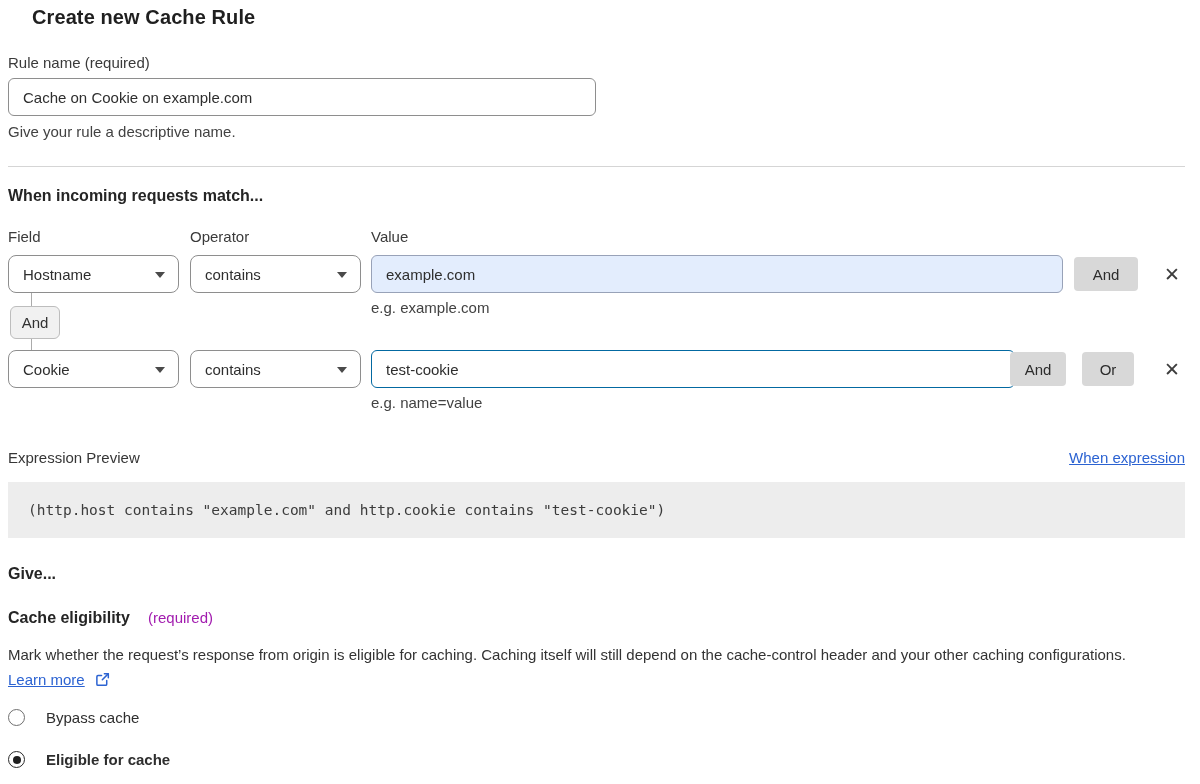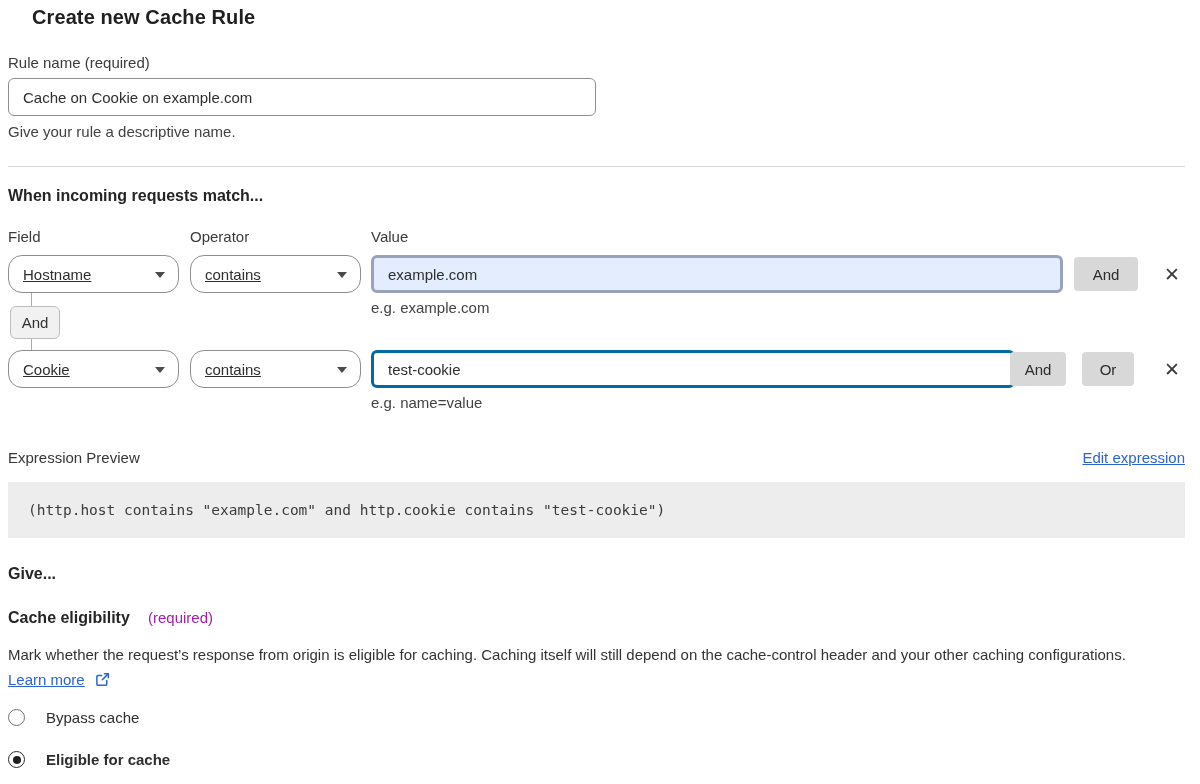--- a/index.html
+++ b/index.html
@@ -21,30 +21,30 @@
   .divider { height:1px; background:#d5d5d5; }
 
   h2.section-heading { font-size:16px; font-weight:700; color:#252525; }
 
   
   .builder { left:8px; top:228px; width:1177px; height:182px; }
   .col-label { position:absolute; top:0; font-size:15px; color:#3a3a3a; }
 
   .select {
     position:absolute; width:171px; height:38px; background:#fff;
-    border:1px solid #8e8e8e; border-radius:14px; display:flex; align-items:center;
-    padding:0 30px 0 14px; color:#2e2e2e; cursor:pointer;text-decoration:underline;
+    border:1px solid #8e8e8e; border-radius:8px; display:flex; align-items:center;
+    padding:0 30px 0 14px; color:#2e2e2e; cursor:pointer;
   }
   .select .caret {
     position:absolute; right:13px; top:16px; width:0; height:0;
     border-left:5px solid transparent; border-right:5px solid transparent;
     border-top:6px solid #4a4a4a;
   }
   .value-input {
-    position:absolute; height:38px; border:3px solid #0369a1; border-radius:6px;
+    position:absolute; height:38px; border:1px solid #0369a1; border-radius:6px;
     padding:0 14px; font-size:15px; color:#2e2e2e; background:#fff;
     font-family:"Liberation Sans", sans-serif; outline:none;
   }
   .value-input.highlight { background:#e3edfd; border-color:#98a2b8; }
   .hint { position:absolute; left:363px; font-size:15px; color:#424242; }
 
   .gray-btn {
     position:absolute; height:34px; border:none; border-radius:4px;
     background:#d8d8d8; color:#2c2c2c; font-size:15px;
     font-family:"Liberation Sans", sans-serif; cursor:pointer;
@@ -138,21 +138,21 @@
       <span class="caret"></span>
     </div>
     <input class="value-input" style="left: 363px; top: 122px; width: 644px;" type="text" value="test-cookie">
     <button class="gray-btn" style="left:1002px; top:124px; width:56px;">And</button>
     <button class="gray-btn" style="left:1074px; top:124px; width:52px;">Or</button>
     <button class="x-btn" style="left:1151px; top:124px;">✕</button>
     <div class="hint" style="top:166px;">e.g. name=value</div>
   </div>
 
   <div class="abs expr-label">Expression Preview</div>
-  <a class="abs edit-link">Edit expression</a>
+  <a class="abs edit-link">When expression</a>
   <div class="abs code-block">
     <span class="code-text">(http.host contains "example.com" and http.cookie contains "test-cookie")</span>
   </div>
 
   <h2 class="abs section-heading then-heading">Give...</h2>
 
   <div class="abs elig-heading-row">
     <span class="title">Cache eligibility</span>
     <span class="req">(required)</span>
   </div>

